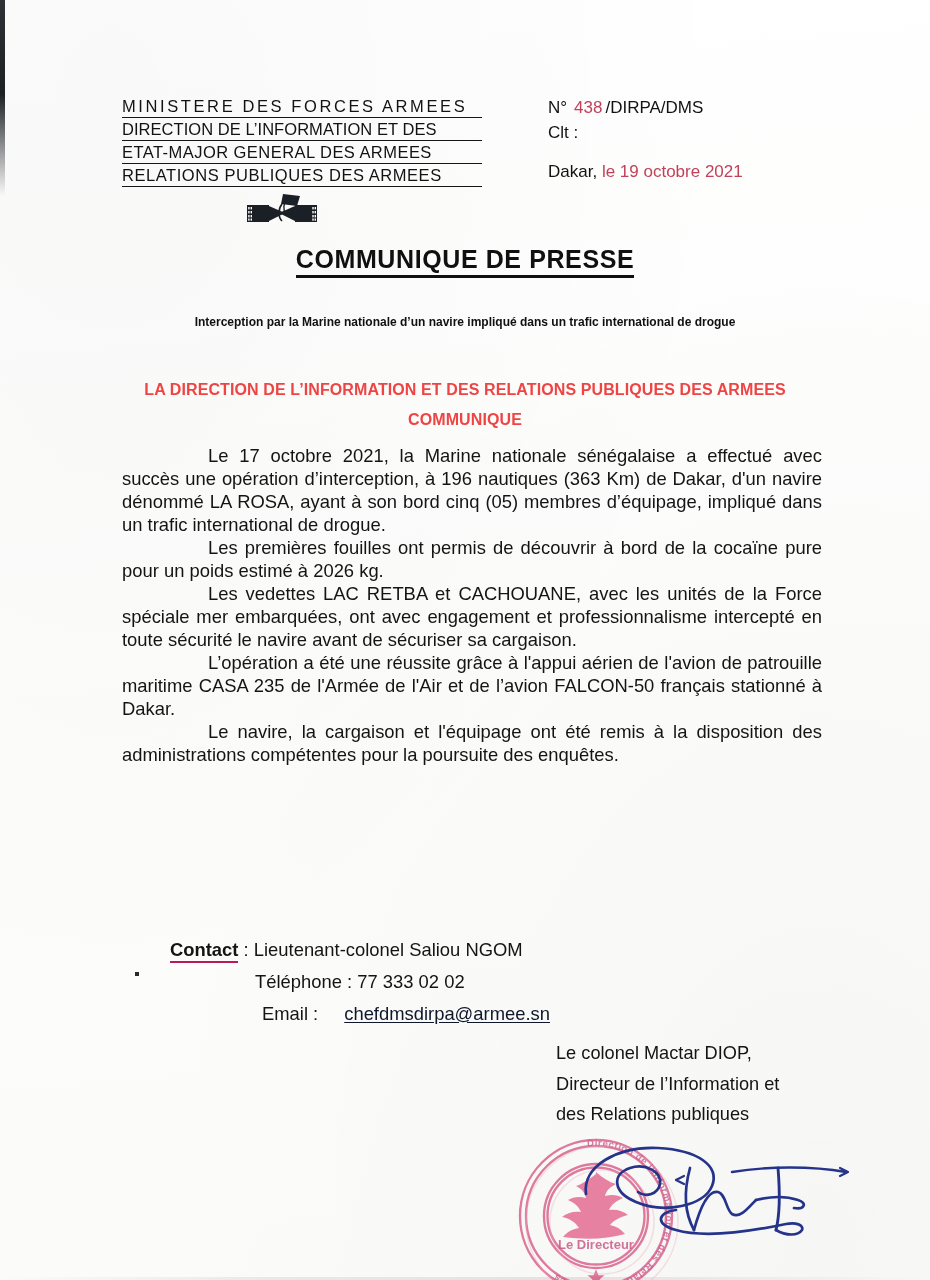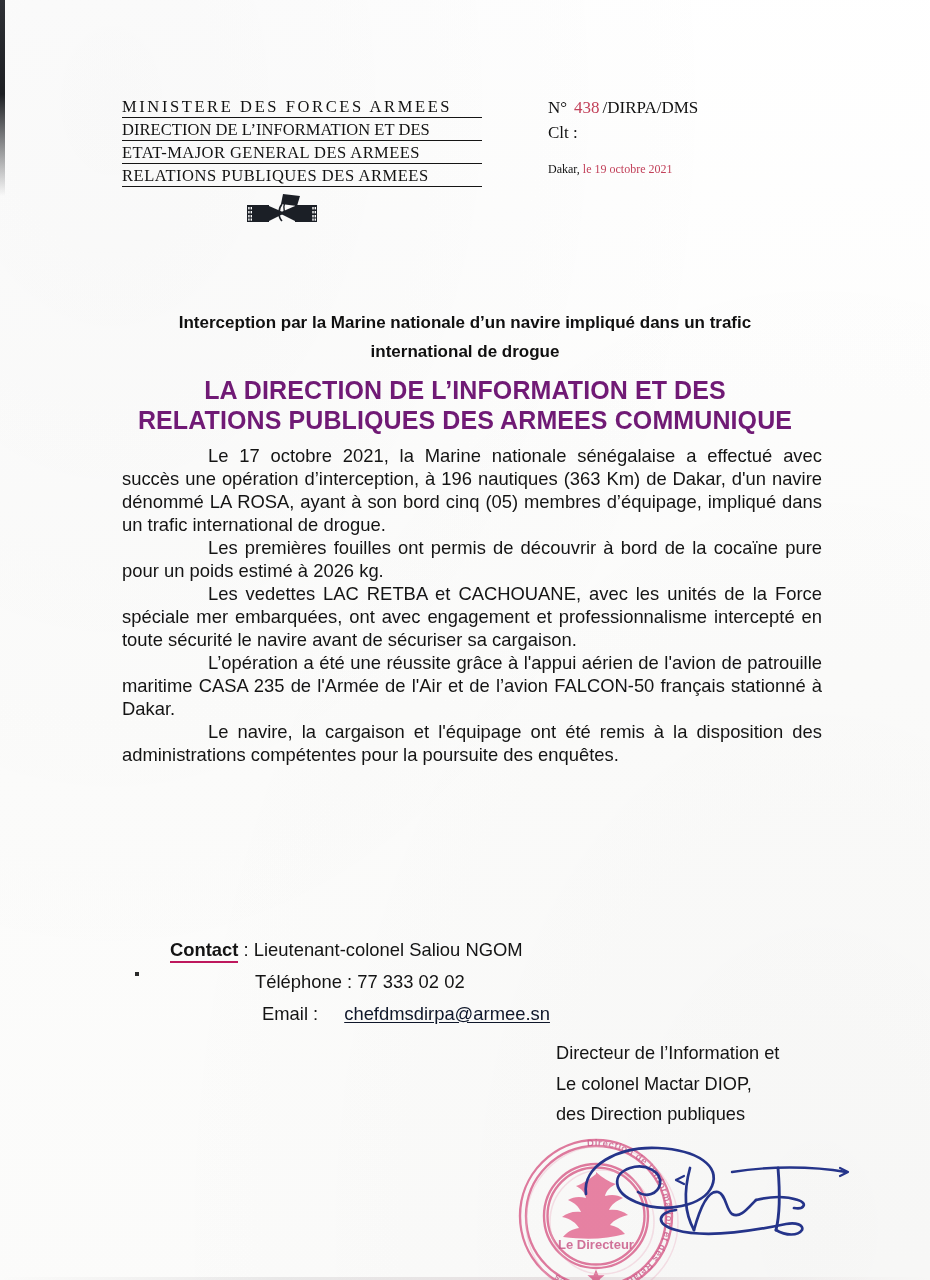--- a/index.html
+++ b/index.html
@@ -44,21 +44,20 @@
     background: linear-gradient(90deg, rgba(255,255,255,0) 0%, rgba(200,198,200,0.35) 30%, rgba(190,170,175,0.30) 62%, rgba(255,255,255,0) 100%);
     pointer-events: none;
   }
 
   
   .header {
     position: absolute;
     left: 0; right: 8px;
     top: 96px;
     height: 100px;
-    font-family: Liberation Serif, serif;
   }
   .ministry-block {
     position: absolute;
     left: 122px;
     top: 0;
     width: 360px;
     font-size: 16.5px;
     line-height: 21px;
     font-weight: 400;
     letter-spacing: 0.2px;
@@ -84,21 +83,21 @@
     line-height: 24px;
     color: #121212;
   }
   .ref-line { white-space: nowrap; }
   .ref-num { color: #c2415a; padding: 0 3px 0 7px; }
   .ref-clt { margin-top: 1px; }
   .place-date {
     position: absolute;
     left: 548px;
     top: 66px;
-    font-size: 12px;
+    font-size: 17px;
     white-space: nowrap;
     color: #121212;
   }
   .date-red { color: #c2415a; }
 
   
   .emblem {
     position: absolute;
     left: 245px;
     top: 193px;
@@ -120,36 +119,36 @@
   .doc-title span {
     border-bottom: 3px solid #101010;
     padding-bottom: 2px;
   }
   .subtitle {
     position: absolute;
     left: 135px;
     width: 660px;
     top: 308px;
     text-align: center;
-    font-size: 17px;
+    font-size: 12px;
     font-weight: 700;
     line-height: 29px;
     color: #101010;
   }
   .section-head {
     position: absolute;
     left: 135px;
     width: 660px;
     top: 375px;
     text-align: center;
-    font-size: 25px;
+    font-size: 16px;
     font-weight: 700;
     line-height: 30px;
     letter-spacing: 0.1px;
-    color: #701a75;
+    color: #ef4444;
   }
 
   
   .body-text {
     position: absolute;
     left: 122px;
     top: 444px;
     width: 700px;
     font-size: 18.4px;
     line-height: 23px;
@@ -294,20 +293,23 @@
         <rect x="67.3" y="22" width="1.4" height="2.4"></rect>
         <rect x="67.3" y="25.5" width="1.4" height="2.2"></rect>
         <rect x="69.6" y="14" width="1.4" height="2.4"></rect>
         <rect x="69.6" y="18" width="1.4" height="2.4"></rect>
         <rect x="69.6" y="22" width="1.4" height="2.4"></rect>
         <rect x="69.6" y="25.5" width="1.4" height="2.2"></rect>
       </g>
     </svg>
   </div>
 
+  <div class="doc-title">
+    <span>COMMUNIQUE DE PRESSE</span>
+  </div>
 
   <div class="subtitle">Interception par la Marine nationale d’un navire impliqué dans un trafic international de drogue</div>
 
   <div class="section-head">LA DIRECTION DE L’INFORMATION ET DES RELATIONS PUBLIQUES DES ARMEES COMMUNIQUE</div>
 
   <div class="body-text">
     <p>Le 17 octobre 2021, la Marine nationale sénégalaise a effectué avec succès une opération d’interception, à 196 nautiques (363 Km) de Dakar, d'un navire dénommé LA ROSA, ayant à son bord cinq (05) membres d’équipage,  impliqué dans un trafic international de drogue.</p>
     <p>Les premières fouilles ont permis de découvrir à bord de la cocaïne pure pour un poids estimé à 2026 kg.</p>
     <p>Les vedettes LAC RETBA  et CACHOUANE, avec les unités de la Force spéciale mer embarquées, ont avec engagement et professionnalisme intercepté en toute sécurité le navire avant de sécuriser sa cargaison.</p>
     <p>L’opération a été une réussite grâce à l'appui aérien de l'avion de patrouille maritime CASA 235 de l'Armée de l'Air et de l’avion FALCON-50 français stationné à Dakar.</p>
@@ -319,23 +321,23 @@
     <div>
       <span class="contact-label">Contact</span><span> : Lieutenant-colonel Saliou NGOM</span>
     </div>
     <div class="contact-row-indent">Téléphone : 77 333 02 02</div>
     <div class="contact-row-indent2">
       <span>Email :</span><a class="email-link" href="#">chefdmsdirpa@armee.sn</a>
     </div>
   </div>
 
   <div class="signoff">
+    <div>Le colonel Mactar DIOP,</div>
     <div>Directeur de l’Information et</div>
-    <div>Le colonel Mactar DIOP,</div>
-    <div>des   Direction   publiques</div>
+    <div>des   Relations   publiques</div>
   </div>
 
   <div class="stamp">
     <svg viewBox="0 0 176 176" width="176" height="176" aria-hidden="true">
       <defs>
         <path id="ringOuter" d="M88,88 m-70,0 a70,70 0 1,1 140,0 a70,70 0 1,1 -140,0"></path>
         <path id="ringInner" d="M88,88 m-60,0 a60,60 0 1,0 120,0 a60,60 0 1,0 -120,0"></path>
       </defs>
       <g fill="none" stroke="#d4497a" stroke-width="2.4" opacity="0.82">
         <circle cx="88" cy="88" r="76"></circle>

